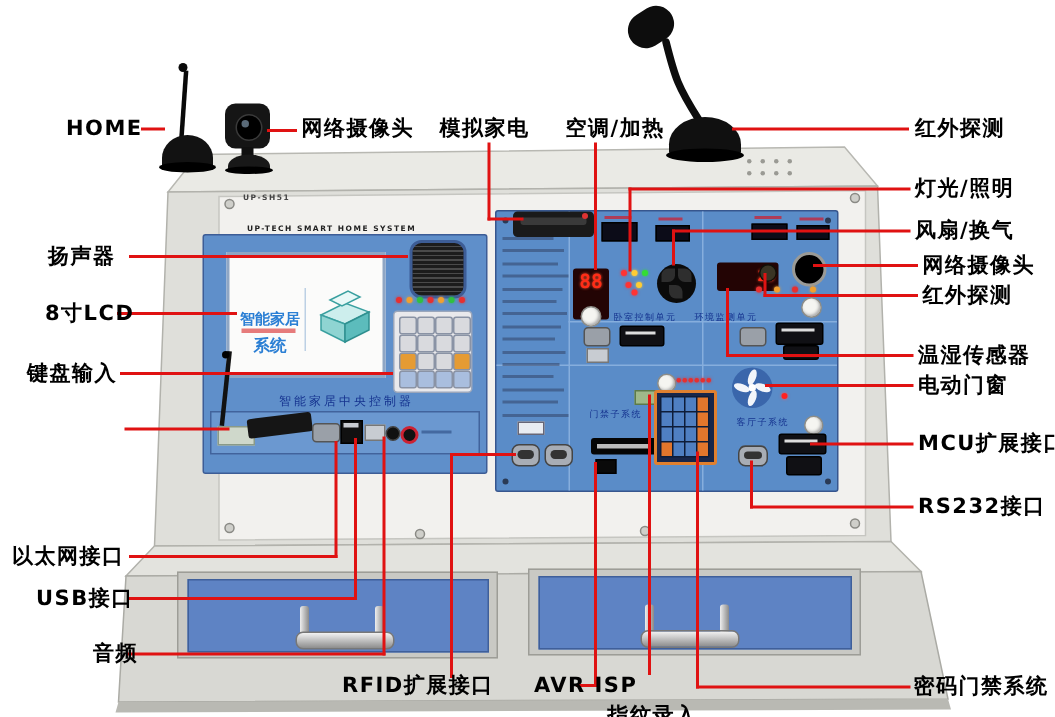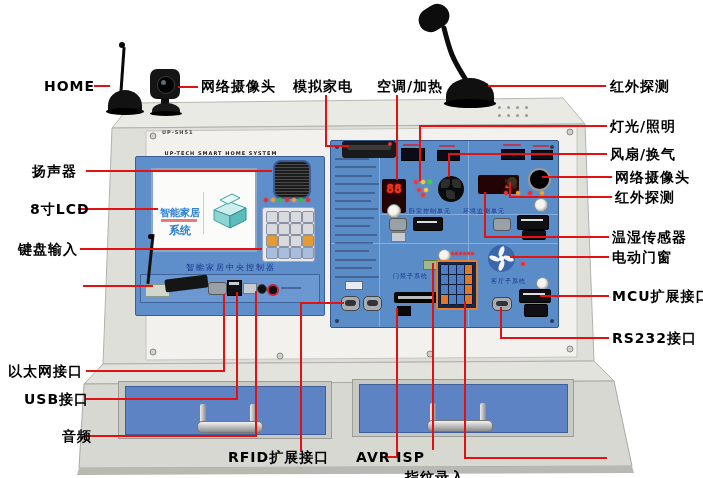--- a/index.html
+++ b/index.html
@@ -364,20 +364,21 @@
   <div class="lbl" style="left:377px;top:79px;">空调/加热</div>
   <div class="lbl" style="left:610px;top:79px;">红外探测</div>
   <div class="lbl" style="left:610px;top:119px;">灯光/照明</div>
   <div class="lbl" style="left:610px;top:147px;">风扇/换气</div>
   <div class="lbl" style="left:615px;top:170px;">网络摄像头</div>
   <div class="lbl" style="left:615px;top:190px;">红外探测</div>
   <div class="lbl" style="left:612px;top:230px;">温湿传感器</div>
   <div class="lbl" style="left:612px;top:250px;">电动门窗</div>
   <div class="lbl" style="left:612px;top:289px;">MCU扩展接口</div>
   <div class="lbl" style="left:612px;top:331px;">RS232接口</div>
+  <div class="lbl" style="left:609px;top:451px;">密码门禁系统</div>
   <div class="lbl" style="left:32px;top:164px;">扬声器</div>
   <div class="lbl" style="left:30px;top:202px;">8寸LCD</div>
   <div class="lbl" style="left:18px;top:242px;">键盘输入</div>
   <div class="lbl" style="left:8px;top:364px;">以太网接口</div>
   <div class="lbl" style="left:24px;top:392px;">USB接口</div>
   <div class="lbl" style="left:62px;top:429px;">音频</div>
   <div class="lbl" style="left:228px;top:450px;">RFID扩展接口</div>
   <div class="lbl" style="left:332px;top:450px;margin-left:24px;">AVR ISP</div>
   <div class="lbl" style="left:405px;top:470px;">指纹录入</div>
 

